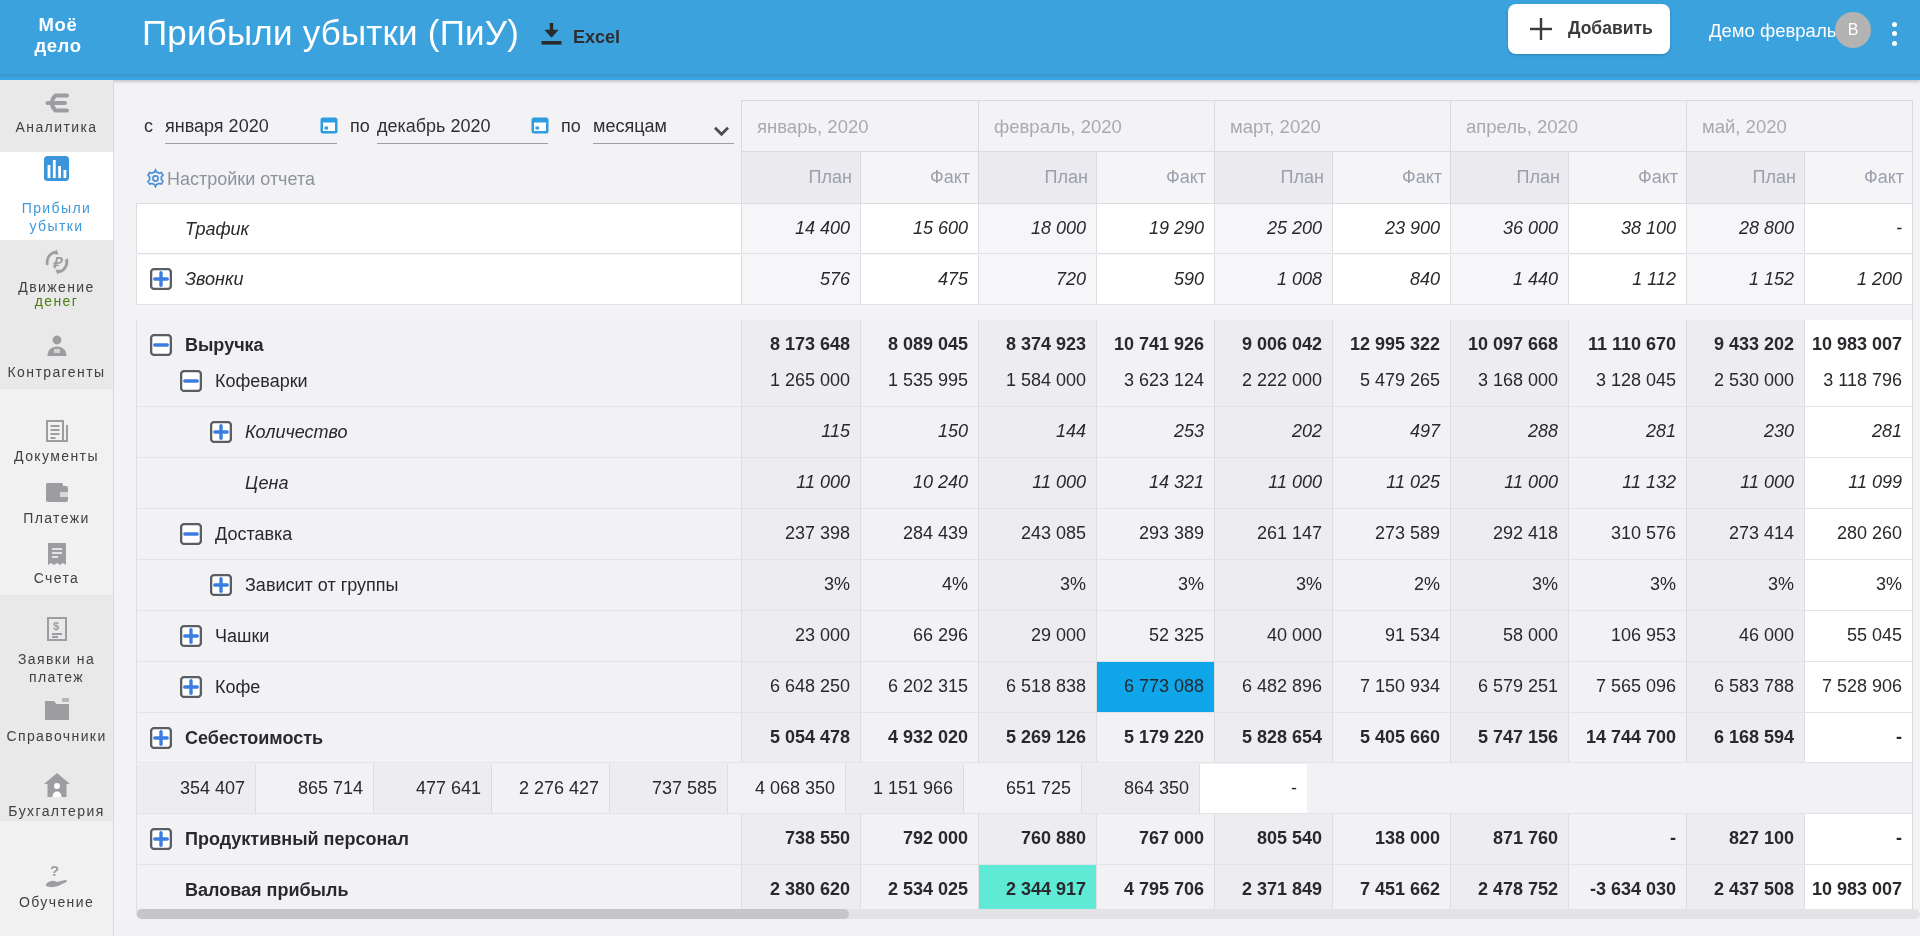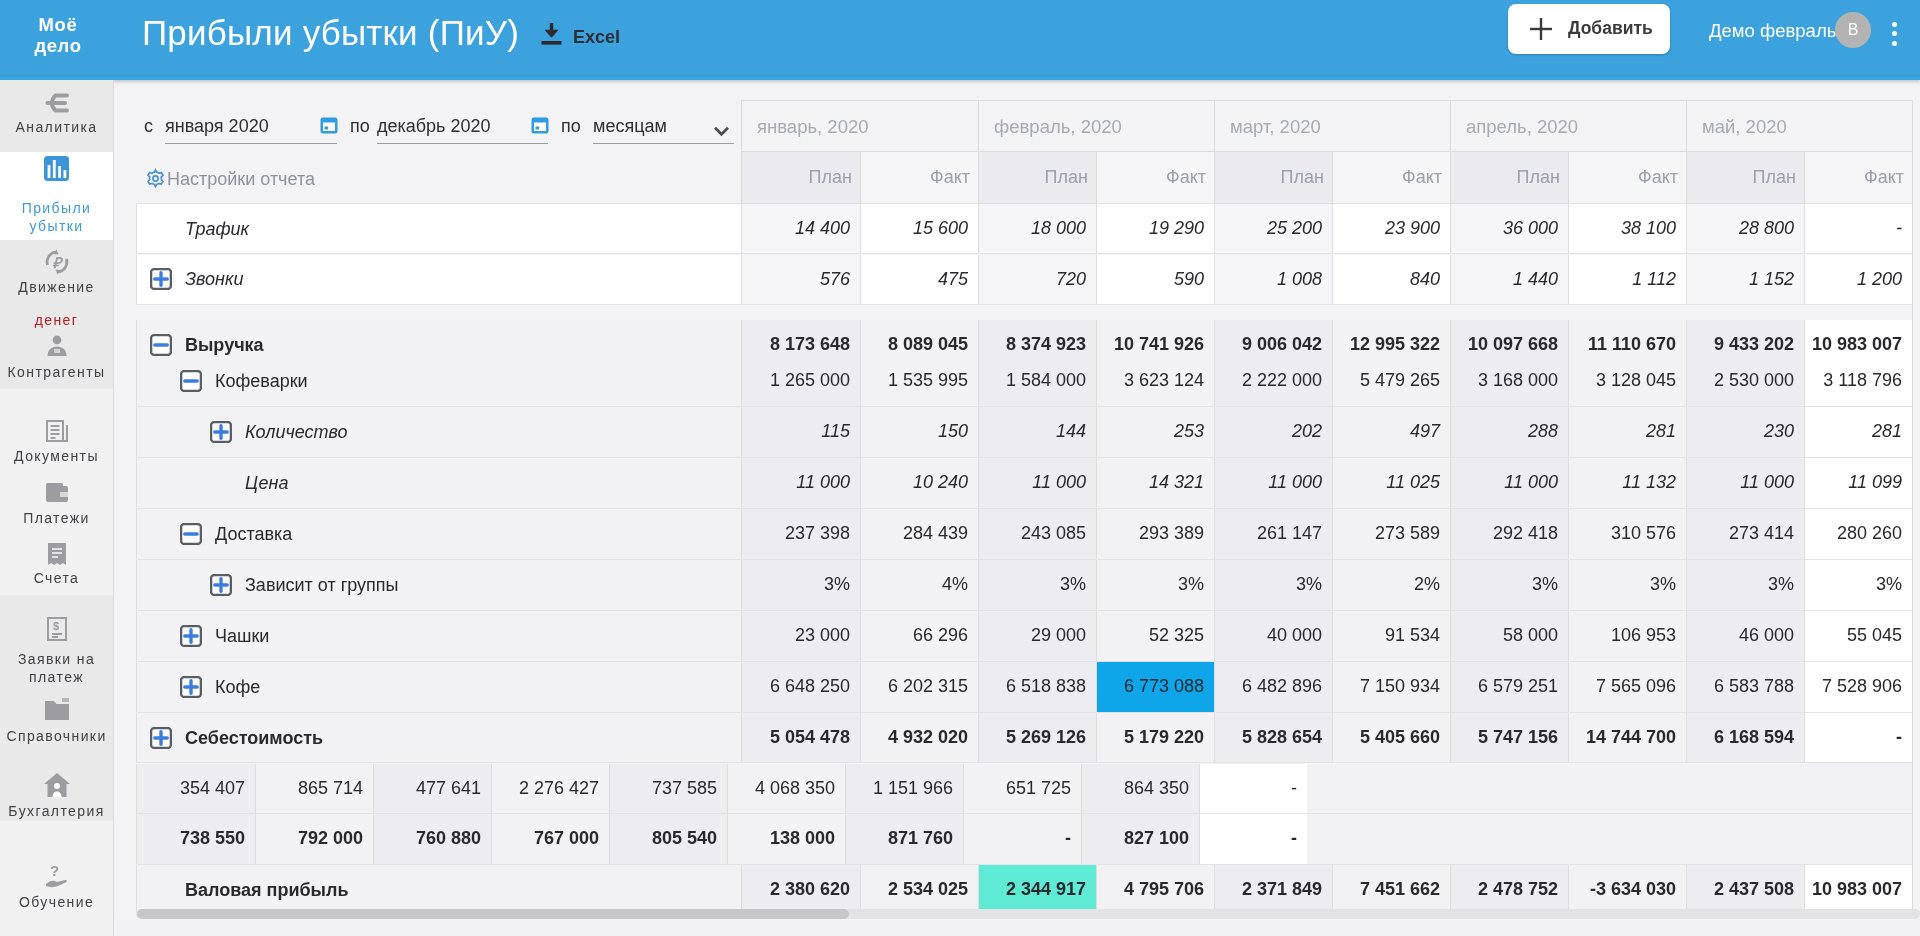--- a/index.html
+++ b/index.html
@@ -100,21 +100,21 @@
           <path d="M5.5 18 A10.5 10.5 0 0 1 13 5"></path>
           <path d="M24.5 12 A10.5 10.5 0 0 1 17 25"></path>
         </g>
         <g fill="#9d9da1">
           <path d="M14.5 2.5 l-4 4.5 6 0.5 z"></path>
           <path d="M15.5 27.5 l4-4.5 -6-0.5 z"></path>
         </g>
         <text x="10.5" y="20.5" font-family="Liberation Sans" font-size="15" font-style="italic" fill="#9d9da1" font-weight="bold">₽</text>
       </svg></div>
 <div class="sb-lb" style="top:199px;color:#414145">Движение</div>
-<div class="sb-lb" style="top:232px;color:#b91c1c">денег</div>
+<div class="sb-lb" style="top:213px;color:#4d7c0f">денег</div>
 <div class="sb-ic" style="top:252px"><svg width="28" height="28" viewBox="0 0 28 28">
         <g fill="#9d9da1">
           <circle cx="14" cy="8" r="4.4"></circle>
           <path d="M4.5 24 c0-6 4-9.5 9.5-9.5 s9.5 3.5 9.5 9.5 z"></path>
         </g>
         <rect x="11" y="17" width="6" height="4" fill="#fff" opacity="0.55"></rect>
       </svg></div>
 <div class="sb-lb" style="top:284px;color:#414145">Контрагенты</div>
 <div class="sb-ic" style="top:337px"><svg width="28" height="28" viewBox="0 0 28 28">
         <g fill="none" stroke="#9d9da1" stroke-width="2">
@@ -442,20 +442,30 @@
     <div class="c " style="width:118px;background:#ececf1">477 641</div>
     <div class="c " style="width:118px;background:#f2f2f5">2 276 427</div>
     <div class="c " style="width:118px;background:#ececf1">737 585</div>
     <div class="c " style="width:118px;background:#f2f2f5">4 068 350</div>
     <div class="c " style="width:118px;background:#ececf1">1 151 966</div>
     <div class="c " style="width:118px;background:#f2f2f5">651 725</div>
     <div class="c " style="width:118px;background:#ececf1">864 350</div>
     <div class="c " style="width:108px;background:#ffffff">-</div>
   </div>
 <div class="row" style="top:814.4px;height:50.90px;background:#f2f2f5">
+    <div class="lc">
+      <span class="tgl" style="left:13px"><svg width="22" height="22" viewBox="0 0 22 22">
+          <rect x="1.1" y="1.1" width="19.8" height="19.8" rx="3" fill="#fff" stroke="#595e64" stroke-width="2.4"></rect>
+          <g stroke="#3c7de0" stroke-width="3.4" stroke-linecap="round">
+            <line x1="11" y1="4.8" x2="11" y2="17.2"></line>
+            <line x1="4.8" y1="11" x2="17.2" y2="11"></line>
+          </g>
+        </svg></span>
+      <span class="lt bd" style="left:48px">Продуктивный персонал</span>
+    </div>
     <div class="c bd" style="width:119px;background:#ececf1">738 550</div>
     <div class="c bd" style="width:118px;background:#f2f2f5">792 000</div>
     <div class="c bd" style="width:118px;background:#ececf1">760 880</div>
     <div class="c bd" style="width:118px;background:#f2f2f5">767 000</div>
     <div class="c bd" style="width:118px;background:#ececf1">805 540</div>
     <div class="c bd" style="width:118px;background:#f2f2f5">138 000</div>
     <div class="c bd" style="width:118px;background:#ececf1">871 760</div>
     <div class="c bd" style="width:118px;background:#f2f2f5">-</div>
     <div class="c bd" style="width:118px;background:#ececf1">827 100</div>
     <div class="c bd" style="width:108px;background:#ffffff">-</div>

